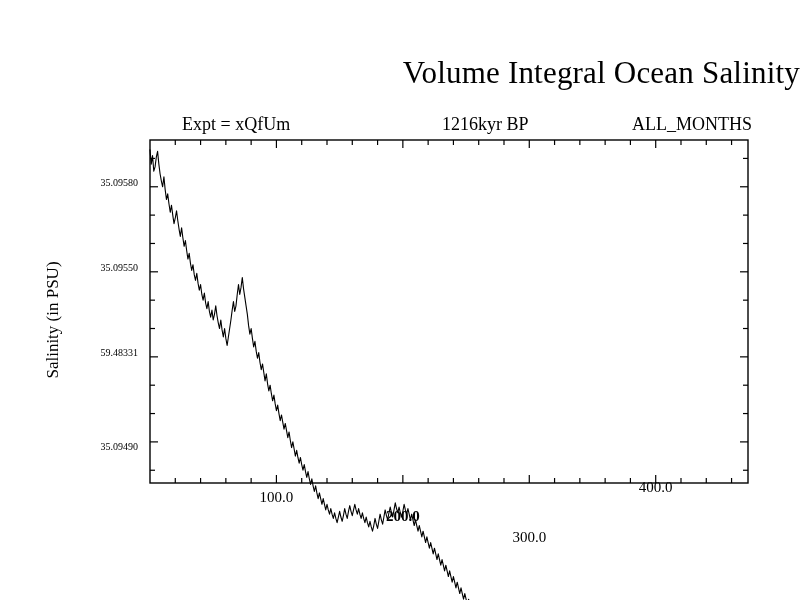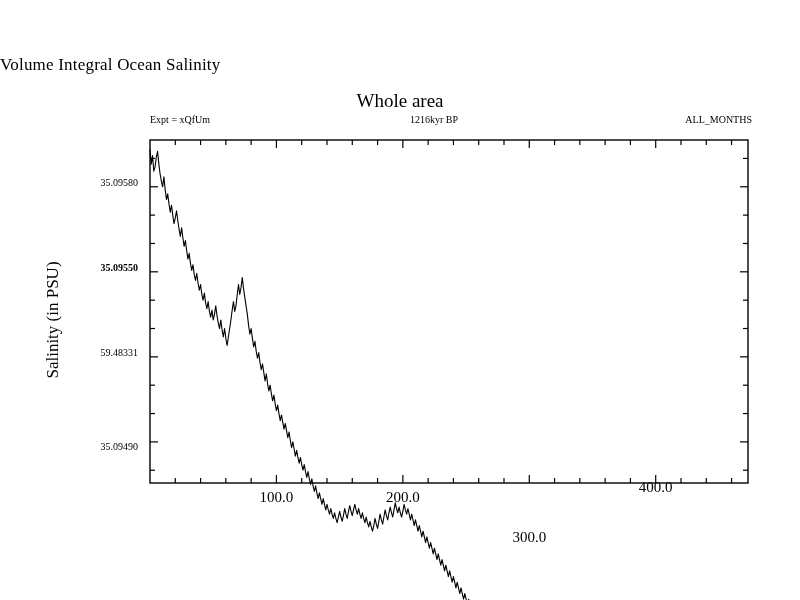--- a/index.html
+++ b/index.html
@@ -18,36 +18,37 @@
     position: relative;
     width: 800px;
     height: 600px;
     background: #ffffff;
   }
   .ttl-main {
     position: absolute;
     left: 0;
     top: 55px;
     width: 800px;
-    text-align: left;
-    font-size: 17px;
+    text-align: right;
+    font-size: 31px;
     letter-spacing: 0.2px;
   }
   .ttl-sub {
     position: absolute;
     left: 0;
     top: 90px;
     width: 800px;
     text-align: center;
     font-size: 19px;
   }
   .hdr-row {
     position: absolute;
     top: 114px;
-    font-size: 10px;
+    font-size: 18px;
+    margin-left: 32px;
   }
   .hdr-left  { left: 150px; }
   .hdr-mid   { left: 410px; }
   .hdr-right { right: 48px; }
 
   .axis-x-label {
     position: absolute;
     left: 150px;
     top: 509px;
     width: 600px;
@@ -81,21 +82,20 @@
     width: 90px;
     font-size: 15px;
   }
 </style>
 </head>
 <body>
 
 <div id="page">
 
   <div class="ttl-main">Volume Integral Ocean Salinity</div>
-  <div class="ttl-sub">Whole area</div>
 
   <div class="hdr-row hdr-left">Expt = xQfUm</div>
   <div class="hdr-row hdr-mid">1216kyr BP</div>
   <div class="hdr-row hdr-right">ALL_MONTHS</div>
 
   <svg class="plot-svg" id="plot" width="800" height="600">
       <rect x="150" y="140" width="598" height="343" fill="#ffffff" stroke="#000000" stroke-width="1.4"></rect>
       <line x1="175.28541226215646" y1="483" x2="175.28541226215646" y2="478" stroke="#000000" stroke-width="1.2"></line>
       <line x1="175.28541226215646" y1="140" x2="175.28541226215646" y2="145" stroke="#000000" stroke-width="1.2"></line>
       <line x1="200.5708245243129" y1="483" x2="200.5708245243129" y2="478" stroke="#000000" stroke-width="1.2"></line>
@@ -165,25 +165,25 @@
       <line x1="150" y1="186.7727272633888" x2="158" y2="186.7727272633888" stroke="#000000" stroke-width="1.2"></line>
       <line x1="748" y1="186.7727272633888" x2="740" y2="186.7727272633888" stroke="#000000" stroke-width="1.2"></line>
       <line x1="150" y1="158.42561982444005" x2="155" y2="158.42561982444005" stroke="#000000" stroke-width="1.2"></line>
       <line x1="748" y1="158.42561982444005" x2="743" y2="158.42561982444005" stroke="#000000" stroke-width="1.2"></line>
       <polyline points="150.00,149.92 151.26,164.10 152.53,155.59 153.79,171.18 155.06,166.93 156.32,157.01 157.59,151.34 158.85,164.10 160.11,174.02 161.38,181.10 162.64,186.77 163.91,176.85 165.17,189.61 166.44,199.53 167.70,193.86 168.96,203.78 170.23,212.29 171.49,205.20 172.76,215.12 174.02,223.62 175.29,217.95 176.55,210.87 177.81,220.79 179.08,229.29 180.34,236.38 181.61,227.88 182.87,237.80 184.14,246.30 185.40,240.63 186.66,250.55 187.93,259.06 189.19,253.39 190.46,263.31 191.72,270.40 192.99,264.73 194.25,274.65 195.51,280.32 196.78,273.23 198.04,283.15 199.31,290.24 200.57,284.57 201.84,294.49 203.10,300.16 204.36,293.07 205.63,303.00 206.89,308.67 208.16,301.58 209.42,311.50 210.68,317.17 211.95,310.08 213.21,320.00 214.48,314.33 215.74,305.83 217.01,315.75 218.27,322.84 219.53,328.51 220.80,320.00 222.06,329.93 223.33,337.01 224.59,328.51 225.86,338.43 227.12,345.52 228.38,337.01 229.65,328.51 230.91,320.00 232.18,310.08 233.44,301.58 234.71,311.50 235.97,305.83 237.23,294.49 238.50,284.57 239.76,294.49 241.03,287.40 242.29,277.48 243.56,288.82 244.82,297.33 246.08,305.83 247.35,314.33 248.61,325.67 249.88,334.18 251.14,328.51 252.41,338.43 253.67,346.93 254.93,341.26 256.20,351.19 257.46,358.27 258.73,352.60 259.99,362.52 261.26,369.61 262.52,363.94 263.78,372.45 265.05,380.95 266.31,373.86 267.58,383.79 268.84,390.87 270.11,385.20 271.37,393.71 272.63,400.79 273.90,395.12 275.16,403.63 276.43,410.71 277.69,405.05 278.96,413.55 280.22,420.64 281.48,414.97 282.75,422.05 284.01,429.14 285.28,423.47 286.54,430.56 287.81,437.64 289.07,431.98 290.33,440.48 291.60,447.57 292.86,441.90 294.13,448.98 295.39,456.07 296.66,450.40 297.92,457.49 299.18,463.16 300.45,457.49 301.71,464.57 302.98,470.24 304.24,464.57 305.51,471.66 306.77,477.33 308.03,471.66 309.30,478.75 310.56,484.42 311.83,478.75 313.09,485.83 314.36,491.50 315.62,485.83 316.88,492.92 318.15,498.59 319.41,492.92 320.68,498.59 321.94,504.26 323.21,498.59 324.47,504.26 325.73,509.93 327.00,504.26 328.26,509.93 329.53,514.18 330.79,508.51 332.05,514.18 333.32,518.43 334.58,512.76 335.85,518.43 337.11,522.69 338.38,517.02 339.64,511.35 340.90,517.02 342.17,521.27 343.43,515.60 344.70,508.51 345.96,514.18 347.23,518.43 348.49,511.35 349.75,505.68 351.02,511.35 352.28,515.60 353.55,509.93 354.81,504.26 356.08,509.93 357.34,514.18 358.60,508.51 359.87,514.18 361.13,518.43 362.40,512.76 363.66,518.43 364.93,522.69 366.19,517.02 367.45,522.69 368.72,526.94 369.98,521.27 371.25,526.94 372.51,531.19 373.78,525.52 375.04,518.43 376.30,524.10 377.57,528.36 378.83,521.27 380.10,514.18 381.36,519.85 382.63,524.10 383.89,517.02 385.15,509.93 386.42,515.60 387.68,519.85 388.95,512.76 390.21,507.10 391.48,512.76 392.74,517.02 394.00,509.93 395.27,502.84 396.53,508.51 397.80,512.76 399.06,507.10 400.33,512.76 401.59,517.02 402.85,511.35 404.12,504.26 405.38,509.93 406.65,514.18 407.91,508.51 409.18,514.18 410.44,519.85 411.70,514.18 412.97,519.85 414.23,525.52 415.50,519.85 416.76,525.52 418.03,531.19 419.29,525.52 420.55,531.19 421.82,536.86 423.08,531.19 424.35,536.86 425.61,542.53 426.88,536.86 428.14,542.53 429.40,548.20 430.67,542.53 431.93,548.20 433.20,553.87 434.46,548.20 435.73,553.87 436.99,559.54 438.25,553.87 439.52,559.54 440.78,565.21 442.05,559.54 443.31,565.21 444.58,570.88 445.84,565.21 447.10,570.88 448.37,576.55 449.63,570.88 450.90,576.55 452.16,582.21 453.42,576.55 454.69,582.21 455.95,587.88 457.22,582.21 458.48,587.88 459.75,593.55 461.01,587.88 462.27,593.55 463.54,599.22 464.80,593.55 466.07,599.22 467.33,604.89 468.60,599.22 469.86,604.89 471.12,610.56 472.39,604.89 473.65,610.56 474.92,616.23 476.18,610.56 477.45,603.48 478.71,609.14 479.97,614.81 481.24,609.14 482.50,614.81 483.77,620.48 485.03,614.81 486.30,620.48 487.56,626.15 488.82,620.48 490.09,626.15 491.35,631.82 492.62,626.15 493.88,631.82 495.15,624.74 496.41,630.40 497.67,636.07 498.94,628.99 500.20,634.66 501.47,640.33 502.73,633.24 504.00,638.91 505.26,644.58 506.52,637.49 507.79,643.16 509.05,648.83 510.32,641.74 511.58,647.41 512.85,653.08 514.11,646.00 515.37,651.67 516.64,657.33 517.90,650.25 519.17,655.92 520.43,661.59 521.70,654.50 522.96,660.17 524.22,665.84 525.49,658.75 526.75,664.42 528.02,670.09 529.28,663.00 530.55,668.67 531.81,674.34 533.07,667.26 534.34,672.93 535.60,678.60 536.87,671.51 538.13,677.18 539.40,682.85 540.66,675.76 541.92,681.43 543.19,687.10 544.45,680.01 545.72,685.68 546.98,691.35 548.25,684.26 549.51,689.93 550.77,695.60 552.04,688.52 553.30,694.19 554.57,699.86 555.83,692.77 557.10,698.44 558.36,704.11 559.62,697.02 560.89,702.69 562.15,708.36 563.42,701.27 564.68,706.94 565.95,712.61 567.21,705.52 568.47,711.19 569.74,716.86 571.00,709.78 572.27,715.45 573.53,721.12 574.79,714.03 576.06,719.70 577.32,725.37 578.59,718.28 579.85,723.95 581.12,729.62 582.38,722.53 583.64,728.20 584.91,733.87 586.17,726.79 587.44,732.45 588.70,738.12 589.97,731.04 591.23,736.71 592.49,742.38 593.76,735.29 595.02,740.96 596.29,746.63 597.55,739.54 598.82,745.21 600.08,750.88 601.34,743.79 602.61,749.46 603.87,755.13 605.14,748.05 606.40,753.71 607.67,759.38 608.93,752.30 610.19,757.97 611.46,763.64 612.72,756.55 613.99,762.22 615.25,767.89 616.52,760.80 617.78,766.47 619.04,772.14 620.31,765.05 621.57,770.72 622.84,776.39 624.10,769.31 625.37,774.98 626.63,780.64 627.89,773.56 629.16,779.23 630.42,784.90 631.69,777.81 632.95,783.48 634.22,789.15 635.48,782.06 636.74,787.73 638.01,793.40 639.27,786.31 640.54,791.98 641.80,797.65 643.07,790.57 644.33,796.24 645.59,801.90 646.86,794.82 648.12,800.49 649.39,806.16 650.65,799.07 651.92,804.74 653.18,810.41 654.44,803.32 655.71,808.99 656.97,814.66 658.24,807.57 659.50,813.24 660.77,818.91 662.03,811.83 663.29,817.50 664.56,823.17 665.82,816.08 667.09,821.75 668.35,827.42 669.62,820.33 670.88,826.00 672.14,831.67 673.41,824.58 674.67,830.25 675.94,835.92 677.20,828.83 678.47,834.50 679.73,840.17 680.99,833.09 682.26,838.76 683.52,844.43 684.79,837.34 686.05,843.01 687.32,848.68 688.58,841.59 689.84,847.26 691.11,852.93 692.37,845.84 693.64,851.51 694.90,857.18 696.16,850.10 697.43,855.76 698.69,861.43 699.96,854.35 701.22,860.02 702.49,865.69 703.75,858.60 705.01,864.27 706.28,869.94 707.54,862.85 708.81,868.52 710.07,874.19 711.34,867.10 712.60,872.77 713.86,878.44 715.13,871.36 716.39,877.02 717.66,882.69 718.92,875.61 720.19,881.28 721.45,886.95 722.71,879.86 723.98,885.53 725.24,891.20 726.51,884.11 727.77,889.78 729.04,895.45 730.30,888.36 731.56,894.03 732.83,899.70 734.09,892.62 735.36,898.29 736.62,903.95 737.89,896.87 739.15,902.54 740.41,908.21" fill="none" stroke="#000000" stroke-width="1.1" stroke-linejoin="round" stroke-linecap="round"></polyline>
     </svg>
 
   <div id="ytick-labels">
       <div class="tick-label-y" style="left: 38px; top: 441px; font-family: Liberation Serif, serif;">35.09490</div>
       <div class="tick-label-y" style="left: 38px; top: 346.855px;">59.48331</div>
-      <div class="tick-label-y" style="left: 38px; top: 261.814px; font-weight: bold;">35.09550</div>
+      <div class="tick-label-y" style="left: 38px; top: 261.814px;">35.09550</div>
       <div class="tick-label-y" style="left: 38px; top: 176.773px;">35.09580</div>
     </div>
   <div id="xtick-labels">
       <div class="tick-label-x" style="left: 231.427px; top: 489px;">100.0</div>
-      <div class="tick-label-x" style="left: 357.854px; top: 489px;">200.0</div>
+      <div class="tick-label-x" style="left: 357.854px; top: 508px; font-weight: bold;">200.0</div>
       <div class="tick-label-x" style="left: 484.281px; top: 489px; margin-top: 40px;">300.0</div>
       <div class="tick-label-x" style="left: 610.708px; top: 479px;">400.0</div>
     </div>
 
   <div class="axis-y-label">Salinity (in PSU)</div>
 
 </div>
 
 </body></html>

